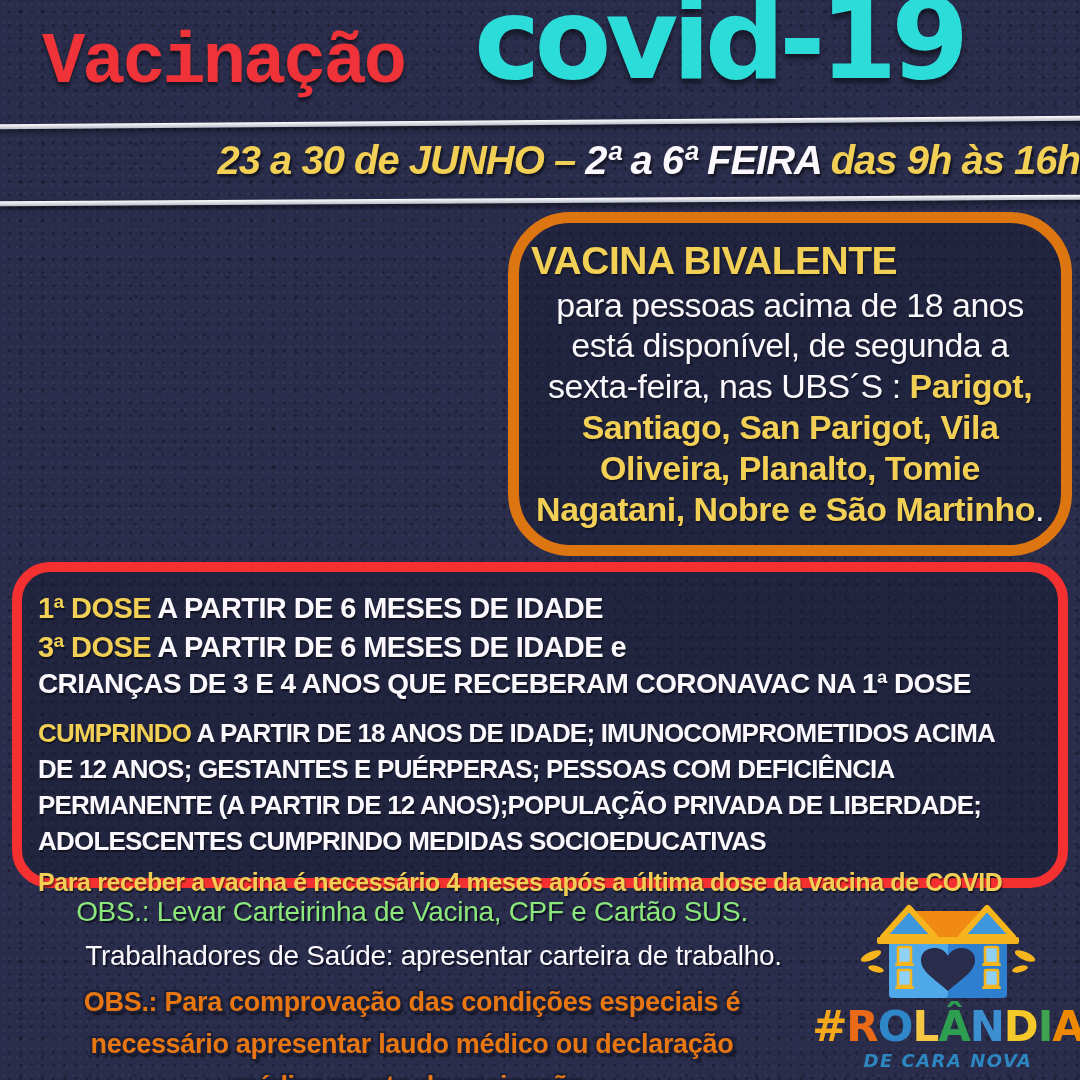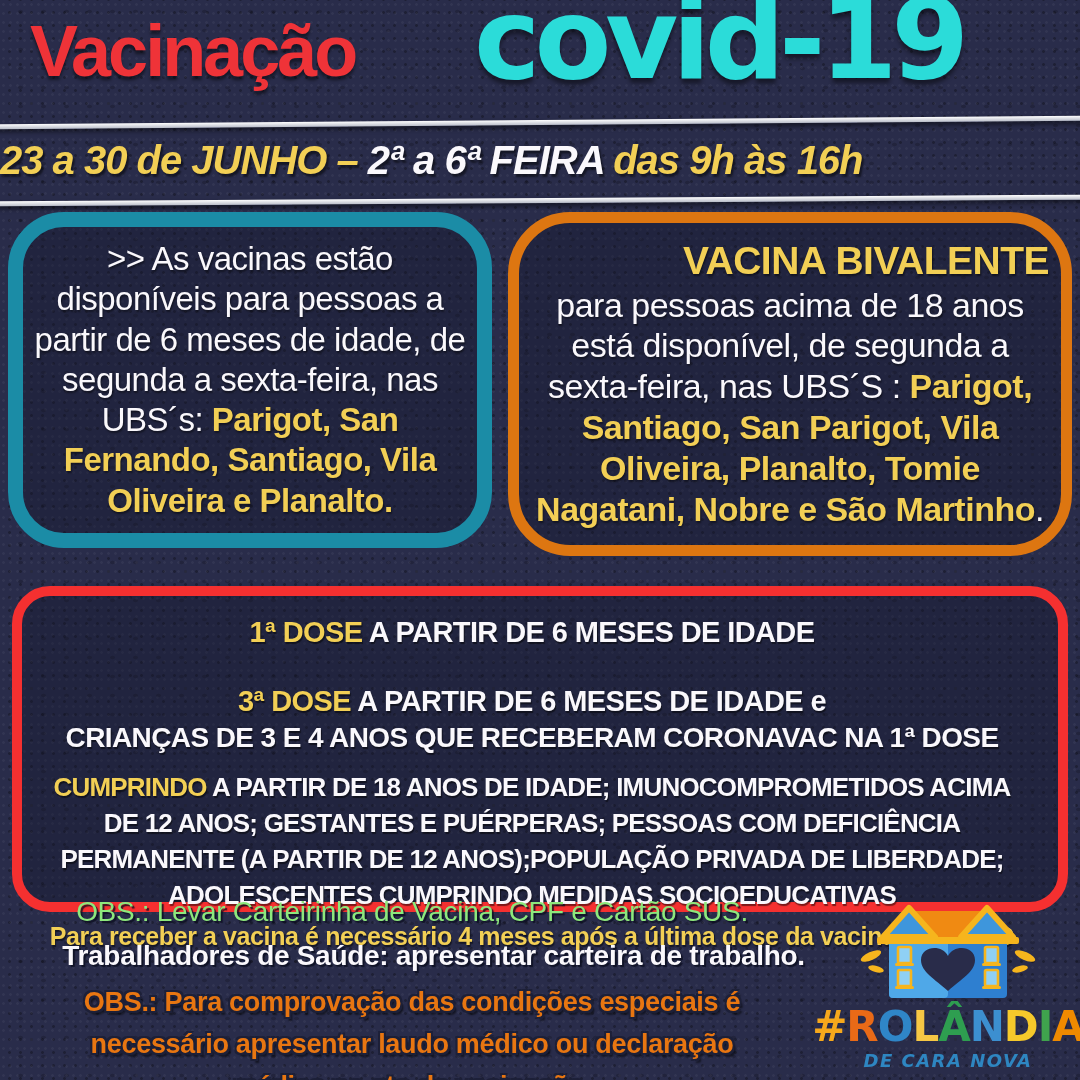--- a/index.html
+++ b/index.html
@@ -11,94 +11,94 @@
       radial-gradient(rgba(255,255,255,0.045) 1px, transparent 1.4px),
       radial-gradient(rgba(0,0,0,0.28) 1px, transparent 1.6px),
       radial-gradient(rgba(0,0,0,0.18) 2px, transparent 2.6px);
     background-size:7px 9px, 11px 13px, 23px 19px;
     background-position:0 0, 4px 6px, 9px 2px;
     font-family:"Liberation Sans", sans-serif;
     color:#faf8fc;
   }
   
   .title-red{
-    position:absolute;left:30px;top:10px;margin:0;
-    font-family:Liberation Sans, sans-serif;
+    position:absolute;left:30px;top:10px;margin:12px;
+    font-family:Liberation Mono, monospace;
     font-size:72px;font-weight:800;letter-spacing:-3px;color:#ef3338;
     text-shadow:0 4px 3px rgba(0,0,0,0.45);
   }
   .title-cyan{
     position:absolute;left:474px;top:-26px;margin:0;
     font-family:"DejaVu Sans", sans-serif;
     font-size:112px;font-weight:800;letter-spacing:-6px;color:#2bdcd9;
     text-shadow:0 5px 4px rgba(0,0,0,0.45);
   }
   .sep{
     position:absolute;left:-10px;width:1100px;height:5px;
     background:linear-gradient(to bottom,#ffffff,#b9bdc9);
     box-shadow:0 3px 4px rgba(0,0,0,0.5);
   }
   .sep1{top:120px;transform:rotate(-0.45deg);}
   .sep2{top:198px;transform:rotate(-0.35deg);}
   .schedule{
-    position:absolute;left:0;top:138px;width:100%;text-align:left;
+    position:absolute;left:0;top:138px;width:100%;text-align:right;
     font-style:italic;font-weight:700;font-size:40px;letter-spacing:-1px;
     text-shadow:2px 3px 2px rgba(0,0,0,0.5);white-space:nowrap;
   }
   .yellow{color:#f2cf55;}
   .white{color:#faf8fc;}
   
   .box{position:absolute;background:rgba(20,22,44,0.35);}
   .box-general{
     left:8px;top:212px;width:484px;height:336px;
     border:15px solid #1b8ca6;border-radius:56px;
     padding:18px 10px;display:flex;align-items:center;justify-content:center;
   }
   .box-general .body{
     text-align:center;font-size:33px;line-height:1.22;font-weight:400;
     letter-spacing:-0.5px;text-shadow:1px 2px 2px rgba(0,0,0,0.45);
   }
   .box .hl{color:#f2cf55;font-weight:700;}
   .box-bivalent{
     left:508px;top:212px;width:564px;height:344px;
     border:11px solid #dd7611;border-radius:62px;
-    padding:14px 12px;display:flex;flex-direction:column;align-items:flex-end;justify-content:center;
+    padding:14px 12px;display:flex;flex-direction:column;align-items:flex-start;justify-content:center;
   }
   .box-bivalent .bv-title{
     font-size:39px;font-weight:800;color:#f2cf55;letter-spacing:-0.5px;
     text-shadow:1px 2px 2px rgba(0,0,0,0.5);margin:0 0 2px 0;text-align:center;
   }
   .box-bivalent .body{
     text-align:center;font-size:34px;line-height:1.2;font-weight:400;
     letter-spacing:-0.5px;text-shadow:1px 2px 2px rgba(0,0,0,0.45);
   }
   
   .box-doses{
-    left:12px;top:586px;width:1056px;height:326px;
+    left:12px;top:562px;width:1056px;height:326px;
     border:10px solid #f53030;border-radius:38px;
-    padding:14px 32px 8px 16px;text-align:center;
+    padding:14px 32px 8px 16px;text-align:left;
   }
   .dose-line{font-weight:700;font-size:29px;letter-spacing:-0.6px;
     text-shadow:1px 2px 1px rgba(0,0,0,0.5);margin-top:14px;white-space:nowrap;}
   .dose-line:first-child{margin-top:6px;}
   .dose-extra{font-weight:700;font-size:28px;letter-spacing:-0.6px;
     text-shadow:1px 2px 1px rgba(0,0,0,0.5);margin-top:4px;white-space:nowrap;}
   .dose-par{
     font-weight:700;font-size:26px;line-height:1.38;letter-spacing:-0.8px;
     text-shadow:1px 2px 1px rgba(0,0,0,0.5);margin:16px auto 0 auto;max-width:1010px;
   }
   .dose-note{
     margin-top:8px;font-weight:700;font-size:25px;letter-spacing:-0.4px;
     color:#f2cf55;text-shadow:1px 2px 1px rgba(0,0,0,0.5);white-space:nowrap;
   }
   
   .notes{position:absolute;left:0;top:896px;width:824px;text-align:center;}
   .note-green{color:#8de87c;font-weight:400;font-size:28px;letter-spacing:-0.3px;
     text-shadow:2px 2px 1px rgba(10,12,30,0.8);}
-  .note-white{color:#faf8fc;font-weight:700;font-size:28px;letter-spacing:-0.3px;
+  .note-white{color:#faf8fc;font-weight:400;font-size:28px;letter-spacing:-0.3px;
     margin-top:12px;text-shadow:2px 2px 1px rgba(10,12,30,0.8);margin-left:43px;}
   .note-orange{
     color:#e87611;font-weight:700;font-size:27px;letter-spacing:-0.3px;
     margin:10px auto 0 auto;max-width:660px;line-height:1.55;
     text-shadow:-2px -2px 0 #1d2038, 2px -2px 0 #1d2038, -2px 2px 0 #1d2038, 2px 2px 0 #1d2038, 3px 4px 2px rgba(0,0,0,0.55);
   }
   
   .logo{position:absolute;left:818px;top:900px;width:260px;display:flex;
     flex-direction:column;align-items:center;}
   .logo svg{display:block;}
@@ -119,38 +119,33 @@
   <div class="sep sep1"></div>
 
   <div class="schedule">
     <span class="yellow">23 a 30 de JUNHO – </span>
     <span class="white">2ª a 6ª FEIRA</span>
     <span class="yellow">  das 9h às 16h</span>
   </div>
 
   <div class="sep sep2"></div>
 
-  <div class="box box-general">
-    <div class="body">
-      <span>&gt;&gt; As vacinas estão disponíveis para pessoas a partir de 6 meses de idade,  de segunda a sexta-feira, nas UBS´s: </span><span class="hl">Parigot, San Fernando, Santiago, Vila Oliveira e Planalto.</span>
-    </div>
-  </div>
 
   <div class="box box-bivalent">
     <h2 class="bv-title">VACINA BIVALENTE</h2>
     <div class="body">
       <span>para pessoas acima de 18 anos está disponível, de segunda a sexta-feira,  nas UBS´S :  </span><span class="hl">Parigot, Santiago, San Parigot, Vila Oliveira, Planalto, Tomie Nagatani, Nobre e São Martinho</span><span>.</span>
     </div>
   </div>
 
   <div class="box box-doses">
     <div class="dose-line">
       <span class="yellow">1ª DOSE</span><span class="white">  A PARTIR DE 6 MESES DE IDADE</span>
     </div>
-    <div class="dose-line" style="margin-top:36px;">
+    <div class="dose-line" style="margin-top:6px;">
       <span class="yellow">3ª DOSE</span><span class="white"> A PARTIR DE 6 MESES DE IDADE e</span>
     </div>
     <div class="dose-extra">CRIANÇAS DE 3 E 4 ANOS QUE RECEBERAM CORONAVAC NA 1ª DOSE</div>
     <div class="dose-par">
       <span class="yellow">CUMPRINDO</span><span class="white"> A PARTIR DE 18 ANOS DE IDADE;  IMUNOCOMPROMETIDOS ACIMA DE 12 ANOS; GESTANTES E PUÉRPERAS;  PESSOAS COM DEFICIÊNCIA PERMANENTE (A PARTIR DE 12 ANOS);POPULAÇÃO PRIVADA DE LIBERDADE;  ADOLESCENTES CUMPRINDO MEDIDAS SOCIOEDUCATIVAS</span>
     </div>
     <div class="dose-note">Para receber a vacina é necessário 4 meses após a última dose da vacina de COVID</div>
   </div>
 
   <div class="notes">

